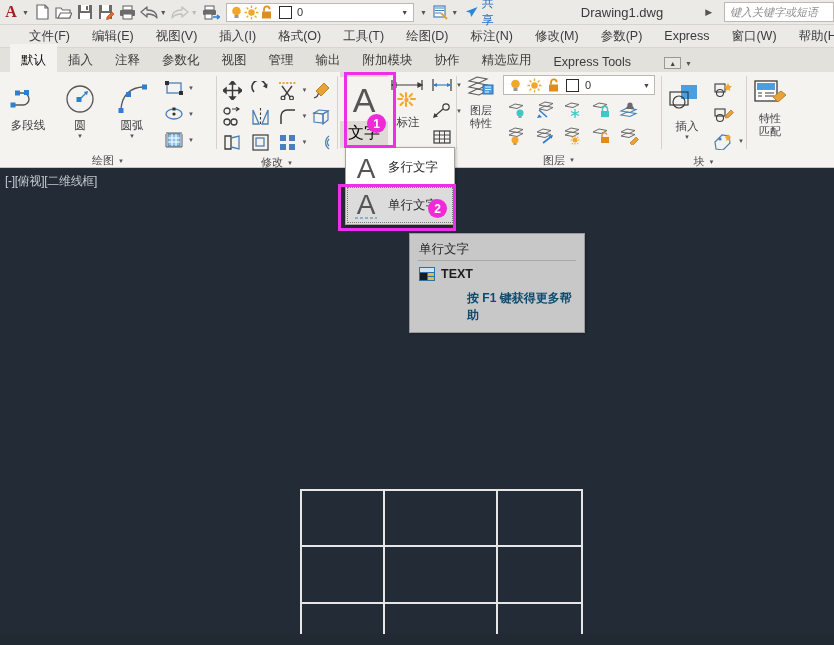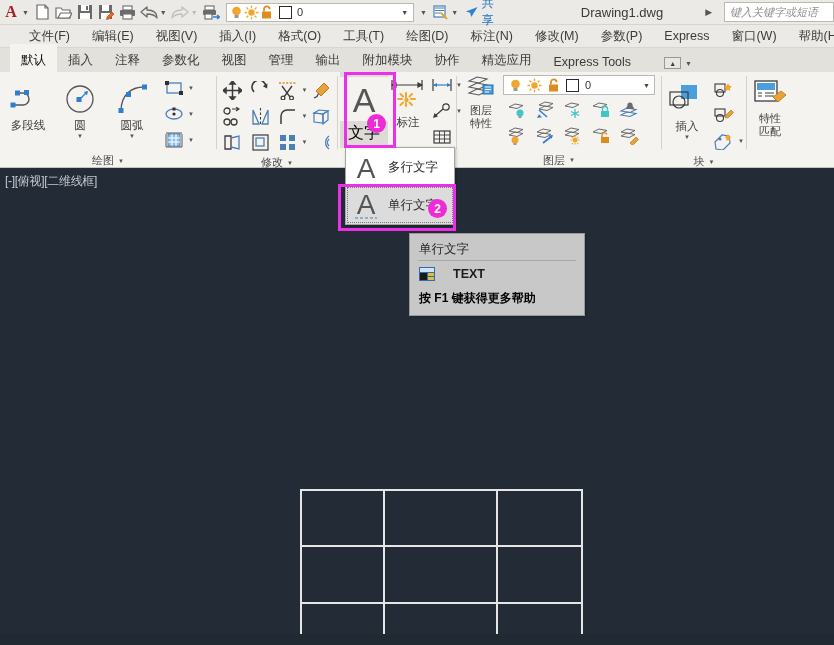--- a/index.html
+++ b/index.html
@@ -116,23 +116,23 @@
   .flyitem.sel { background: #dcdcdc; outline: 1px dotted #7a7a7a; outline-offset: -2px; }
 
   
   .tooltip {
     position: absolute; left: 409px; top: 233px; width: 176px; background: #c8c8c8;
     border: 1px solid #9a9a9a; z-index: 45; box-shadow: 1px 1px 2px rgba(0,0,0,.2);
   }
   .tt-title { font-size: 12.5px; color: #2a2a2a; padding: 7px 9px 2px 9px; }
   .tt-desc { font-size: 12px; color: #3c3c3c; padding: 2px 9px 8px 9px; }
   .tt-rule { height: 1px; background: #a8a8a8; margin: 0 8px; }
-  .tt-cmd { display: flex; align-items: center; gap: 18px; padding: 6px 3px 6px 9px; }
+  .tt-cmd { display: flex; align-items: center; gap: 6px; padding: 6px 3px 6px 9px; }
   .tt-cmd .txt { font-size: 12.5px; color: #1d1d1d; font-weight: bold; }
-  .tt-foot { font-size: 12px; color: #000000; padding: 3px 9px 8px 9px; font-weight: bold; }
+  .tt-foot { font-size: 12px; color: #0c4a6e; padding: 3px 9px 8px 9px; font-weight: bold; margin-left: 48px; }
 
   
   .hl { position: absolute; border: 3px solid #ec2fe8; z-index: 60; pointer-events: none; }
   #hl-text { left: 344px; top: 72px; width: 52px; height: 76px; }
   #hl-single { left: 338px; top: 184px; width: 118px; height: 47px; }
   .badge {
     position: absolute; width: 19px; height: 19px; border-radius: 50%; background: #ef2bd8;
     color: #fff; font-size: 12px; font-weight: bold; display:flex; align-items:center;
     justify-content:center; z-index: 70; font-family: "Liberation Sans", sans-serif;
   }

